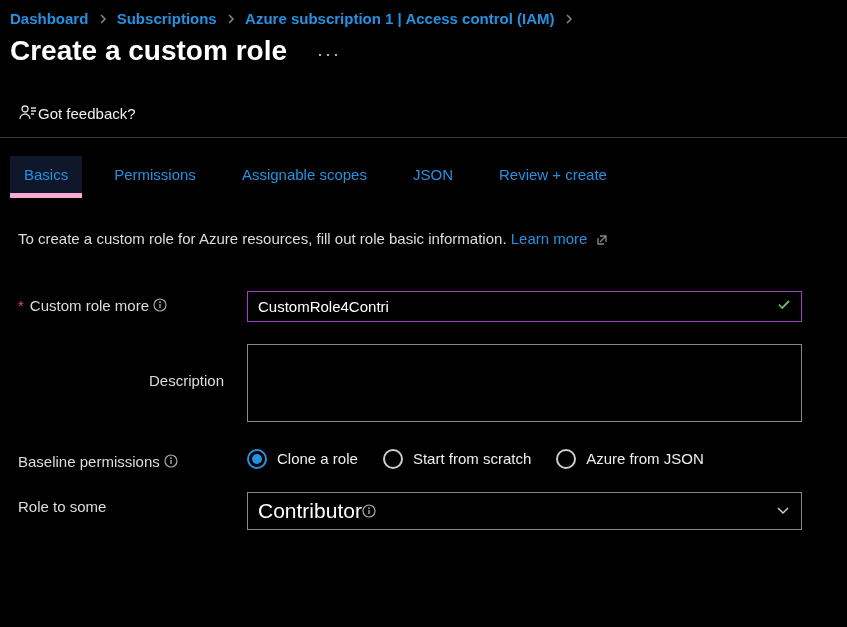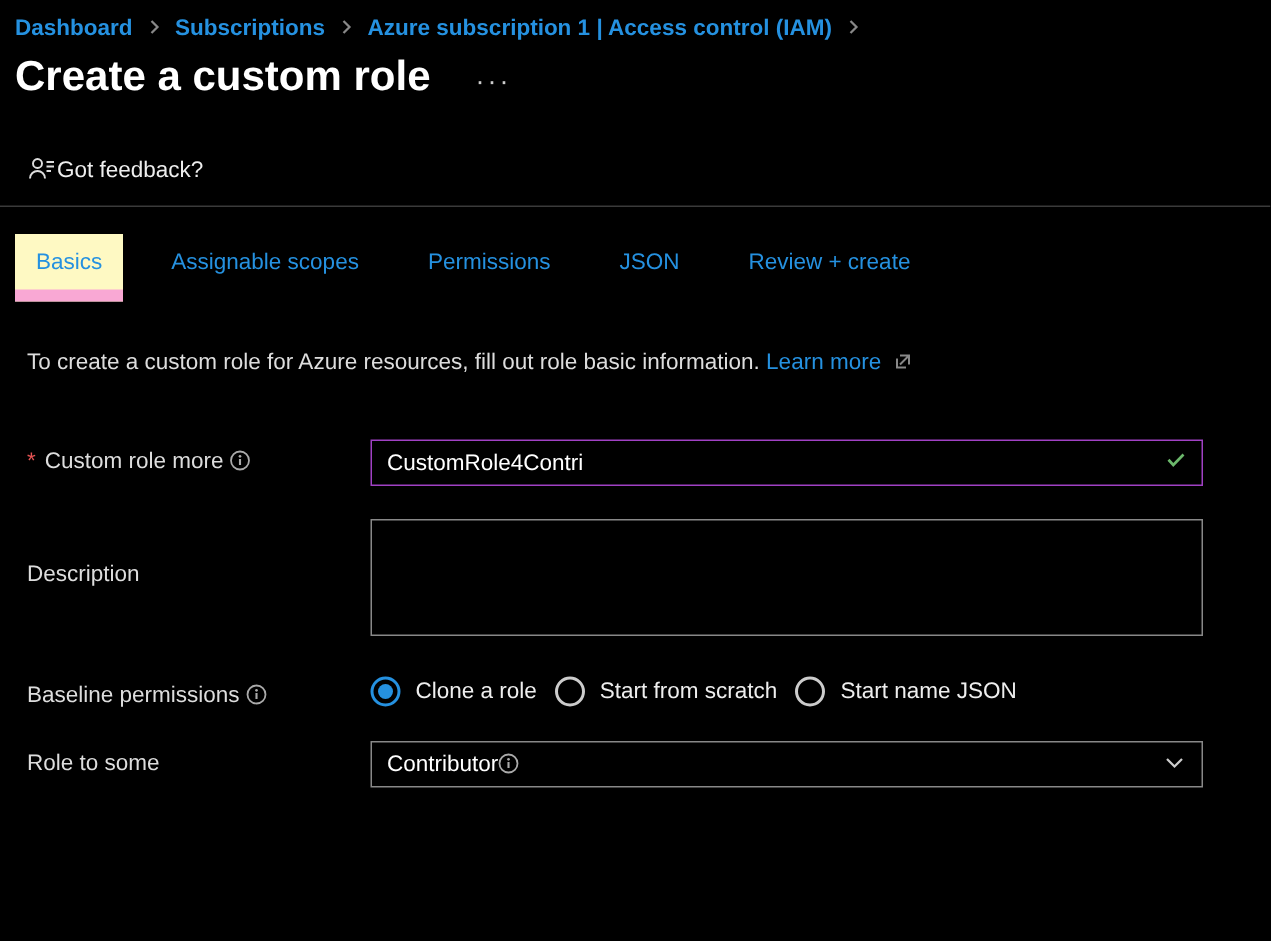--- a/index.html
+++ b/index.html
@@ -73,22 +73,22 @@
     }
     .tab {
       padding: 10px 14px;
       font-size: 15px;
       color: #2591e0;
       cursor: pointer;
       border-bottom: 3px solid transparent;
     }
     .tab + .tab { margin-left: 18px; }
     .tab.active {
-      background: #fef9c3;
-      border-bottom: 8px solid #f9a8d4;
+      background: #0f172a;
+      border-bottom: 5px solid #f9a8d4;
     }
 
     
     .content {
       padding: 32px 18px 0 18px;
     }
     .intro {
       font-size: 15px;
       color: #dddddd;
     }
@@ -159,21 +159,21 @@
       border: 1px solid #888888;
       color: #ffffff;
       font-size: 15px;
       padding: 8px 10px;
       outline: none;
       resize: none;
     }
 
     .radio-group {
       display: flex;
-      gap: 12px;
+      gap: 25px;
       align-items: center;
       padding-top: 2px;
     }
     .radio-item {
       display: flex;
       align-items: center;
       gap: 10px;
       cursor: pointer;
     }
     .radio-outer {
@@ -201,21 +201,21 @@
 
     .select-wrap {
       position: relative;
       width: 100%;
     }
     .select-box {
       width: 100%;
       background: #000000;
       border: 1px solid #888888;
       color: #ffffff;
-      font-size: 15px;
+      font-size: 21px;
       padding: 6px 36px 6px 10px;
       outline: none;
       cursor: pointer;
       display: flex;
       align-items: center;
       gap: 0;
     }
     .select-caret {
       position: absolute;
       right: 12px;
@@ -259,22 +259,22 @@
       <circle cx="7" cy="6" r="3" stroke="#ddd" stroke-width="1.3" fill="none"></circle>
       <path d="M2 16c0-3 2.5-5 5-5s5 2 5 5" stroke="#ddd" stroke-width="1.3" fill="none"></path>
       <path d="M13 5h5M13 8h5M13 11h3" stroke="#ddd" stroke-width="1.3" fill="none"></path>
     </svg>
   </span>
   <span class="feedback-text">Got feedback?</span>
 </div>
 
 <div class="tabs">
   <div class="tab active">Basics</div>
+  <div class="tab">Permissions</div>
   <div class="tab">Assignable scopes</div>
-  <div class="tab">Permissions</div>
   <div class="tab">JSON</div>
   <div class="tab">Review + create</div>
 </div>
 
 <div class="content">
   <p class="intro">
     <span>To create a custom role for Azure resources, fill out role basic information.</span>
     <span> </span>
     <span class="learn-more">Learn more</span>
     <span class="ext-icon">
@@ -305,21 +305,21 @@
           <span class="input-valid-icon">
             <svg width="16" height="16" viewBox="0 0 16 16">
                 <path d="M3 8l3.2 3.5L13 4.5" stroke="#6bb76b" stroke-width="1.8" fill="none"></path>
               </svg>
           </span>
         </div>
       </div>
     </div>
 
     <div class="form-row">
-      <div class="form-label" style="padding-top:28px;">
+      <div class="form-label" style="padding-top:28px;justify-content:flex-end;">
         <span>Description</span>
       </div>
       <div class="form-control-col">
         <textarea class="textarea" style=""></textarea>
       </div>
     </div>
 
     <div class="form-row">
       <div class="form-label">
         <span>Baseline permissions</span>
@@ -338,21 +338,21 @@
                 <span class="radio-inner"></span>
               </span>
             <span class="radio-label">Clone a role</span>
           </div>
           <div class="radio-item">
             <span class="radio-outer"></span>
             <span class="radio-label">Start from scratch</span>
           </div>
           <div class="radio-item">
             <span class="radio-outer"></span>
-            <span class="radio-label">Start name JSON</span>
+            <span class="radio-label">Azure from JSON</span>
           </div>
         </div>
       </div>
     </div>
 
     <div class="form-row">
       <div class="form-label">
         <span>Role to some</span>
       </div>
       <div class="form-control-col">

